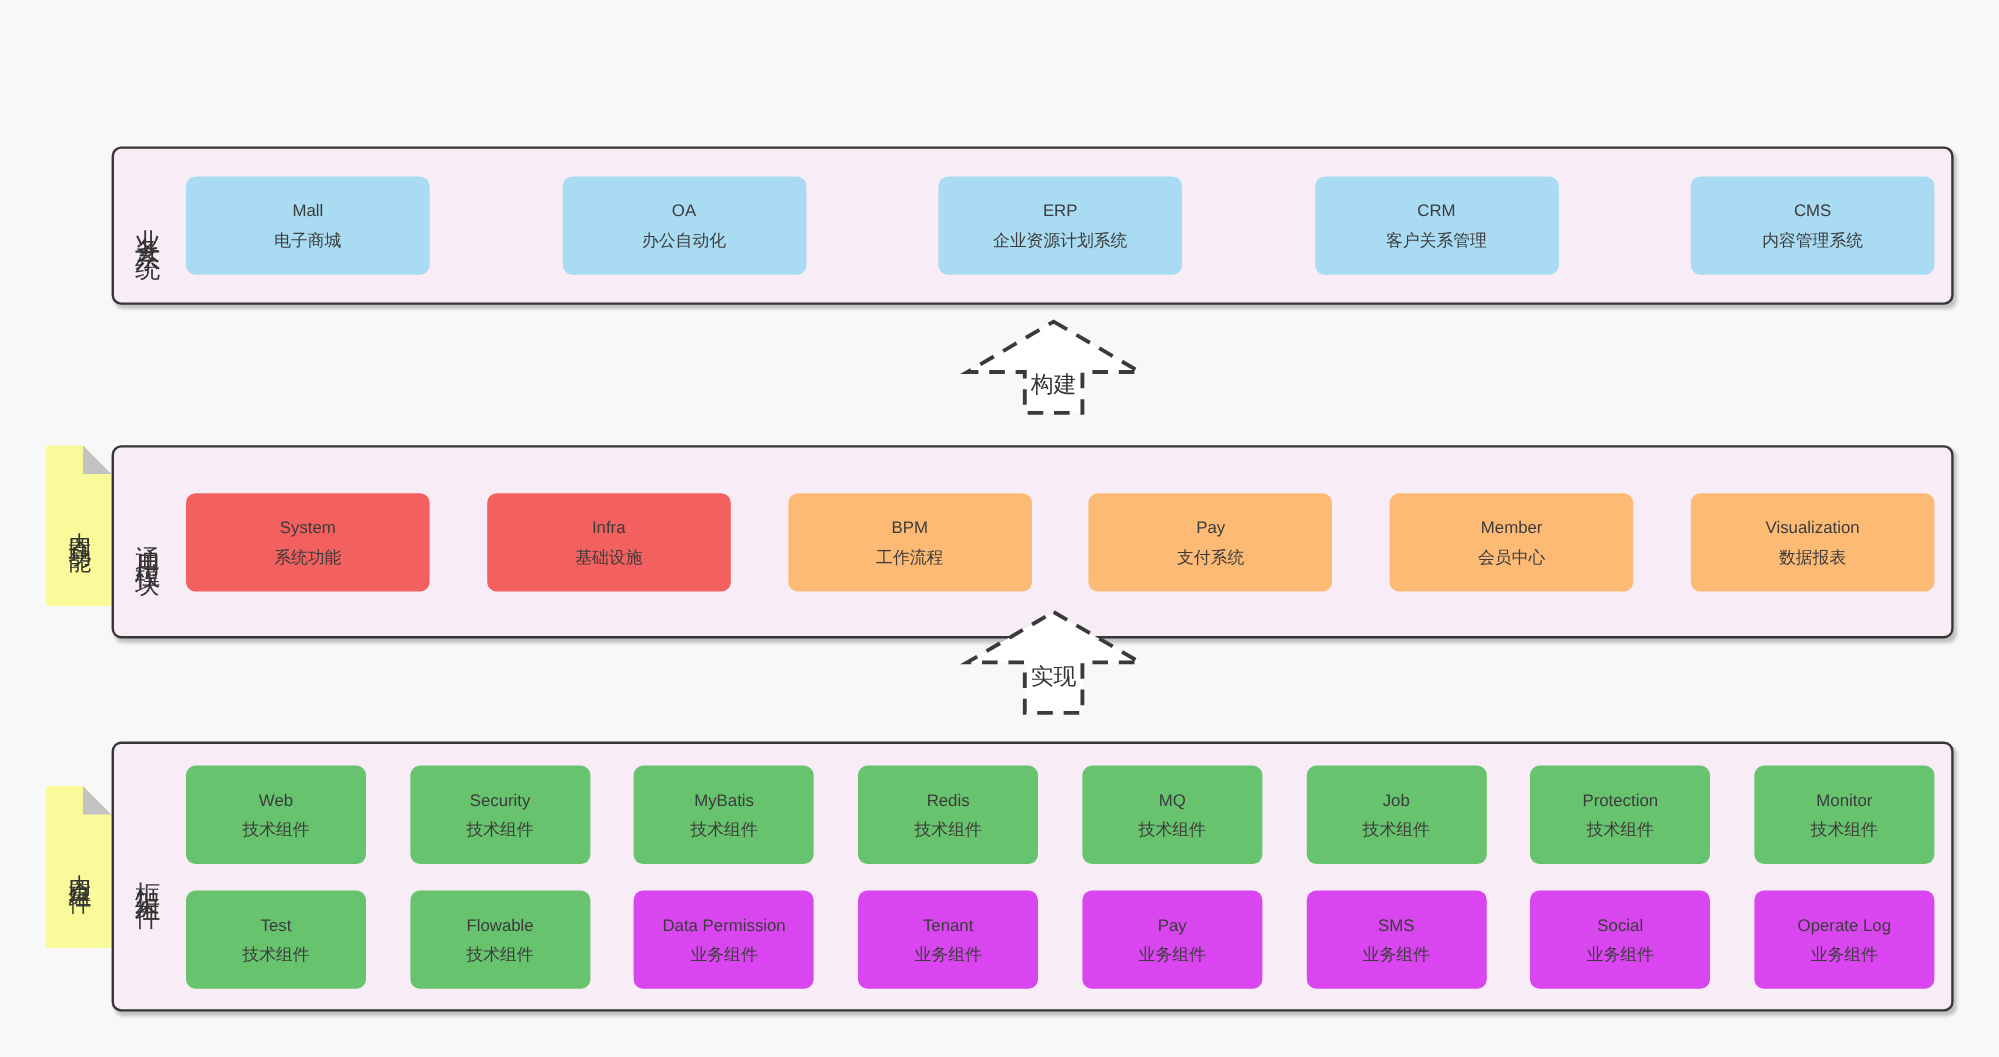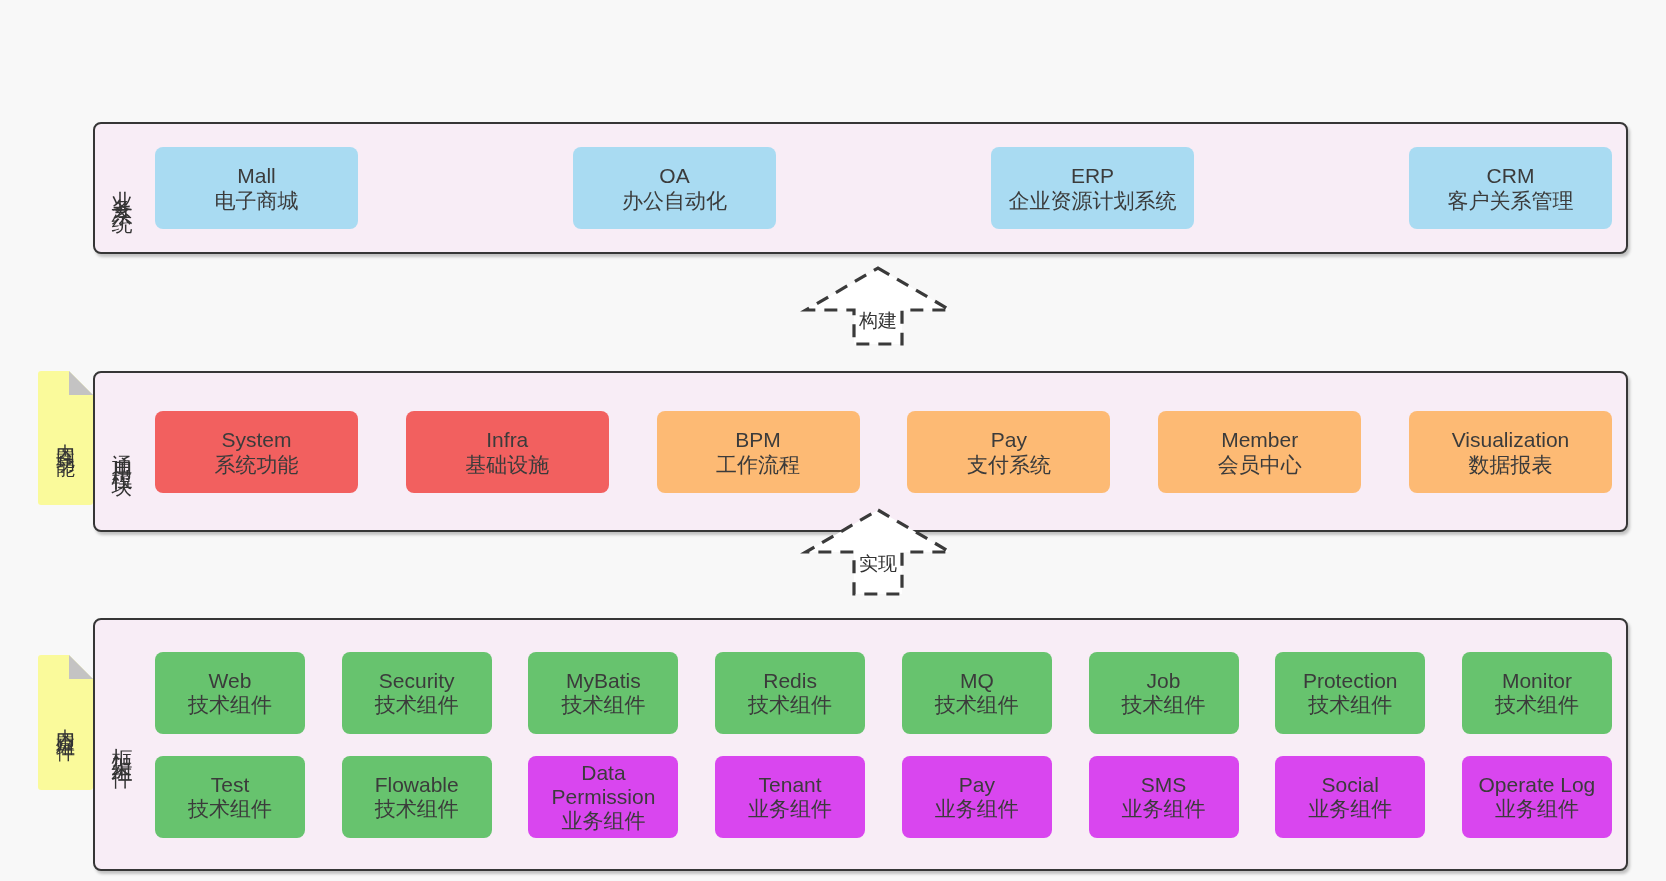--- a/index.html
+++ b/index.html
@@ -10,36 +10,36 @@
     color:#3b3b3b;
   }
   
   .layer{
     position:absolute;left:93px;width:1535px;box-sizing:border-box;
     background:#f8edf6;border:2.5px solid #363636;border-radius:8px;
     box-shadow:2px 3px 3px rgba(0,0,0,.22);
   }
   #layer-business{top:122px;height:132px;}
   #layer-modules{top:371px;height:161px;}
-  #layer-components{top:618px;height:253px;}
+  #layer-components{top:618px;height:225px;}
   .layer-label{
     position:absolute;left:13px;top:50%;transform:translateY(-50%);
     writing-mode:vertical-rl;text-orientation:upright;
     font-size:21px;letter-spacing:7px;color:#333;white-space:nowrap;
   }
   
   .box-area{
     position:absolute;left:60px;right:14px;top:0;bottom:0;
     display:flex;flex-direction:column;justify-content:center;gap:22px;
   }
   .box-row{display:flex;justify-content:space-between;}
   .box{
     height:82px;border-radius:8px;box-sizing:border-box;padding:2px 4px;
     display:flex;flex-direction:column;align-items:center;justify-content:center;
-    text-align:center;font-size:21px;line-height:25px;color:#3b3b3b;
+    text-align:center;font-size:14px;line-height:25px;color:#3b3b3b;
   }
   .cols-6 .box{width:203px;}
   .cols-8 .box{width:150px;line-height:24px;}
   .v-blue{background:#a9dbf2;}
   .v-red{background:#f2605f;}
   .v-pink{background:#fdba74;}
   .v-green{background:#67c36e;}
   .v-lightgreen{background:#d946ef;}
   
   .tab{
@@ -88,20 +88,24 @@
         <span>办公自动化</span>
       </div>
       <div class="box v-blue">
         <span>ERP</span>
         <span>企业资源计划系统</span>
       </div>
       <div class="box v-blue">
         <span>CRM</span>
         <span>客户关系管理</span>
       </div>
+      <div class="box v-blue">
+        <span>CMS</span>
+        <span>内容管理系统</span>
+      </div>
     </div>
   </div>
 </div>
 
 <svg class="arrow-svg" id="arrow-build" width="150" height="84" viewBox="0 0 150 84">
   <path class="arrow-shape" d="M75 4 L147 46 L99 46 L99 80 L51 80 L51 46 L3 46 Z"></path>
   <text class="arrow-text" x="75" y="63">构建</text>
 </svg>
 
 <div class="tab" id="tab-modules">

